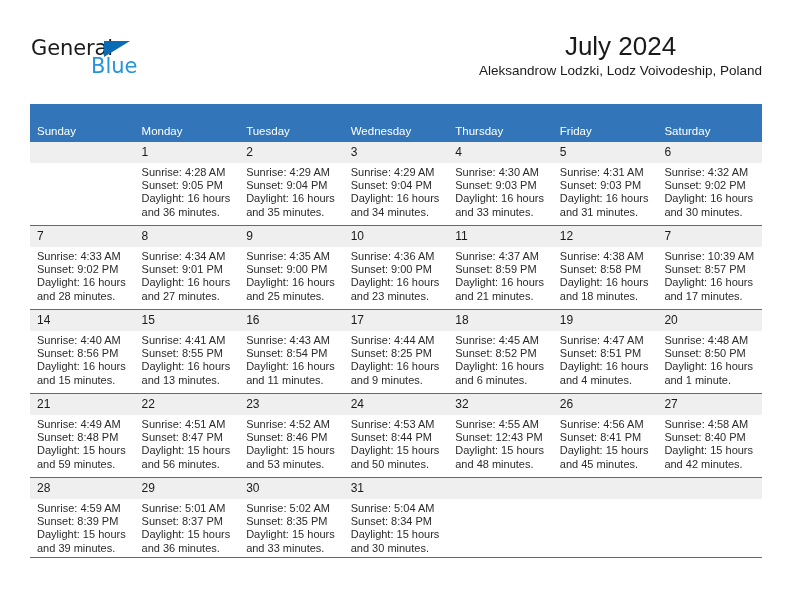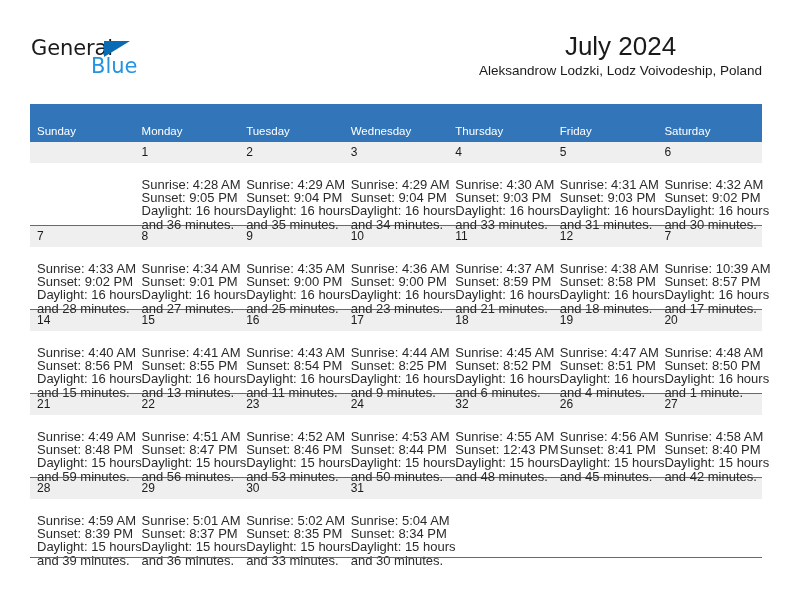--- a/index.html
+++ b/index.html
@@ -131,22 +131,22 @@
     height: 15px;
     box-sizing: content-box;
   }
   .daynum.empty {
     color: transparent;
   }
   .cell.blank .daynum {
     background: #efefef;
   }
   .details {
-    padding: 15px 6px 0 7px;
-    font-size: 13px;
+    padding: 3px 6px 0 7px;
+    font-size: 11px;
     line-height: 13.2px;
     color: #2b2b2b;
   }
   .details div {
     white-space: nowrap;
   }
   .cal-bottom {
     position: absolute;
     left: 30px;
     top: 557px;

